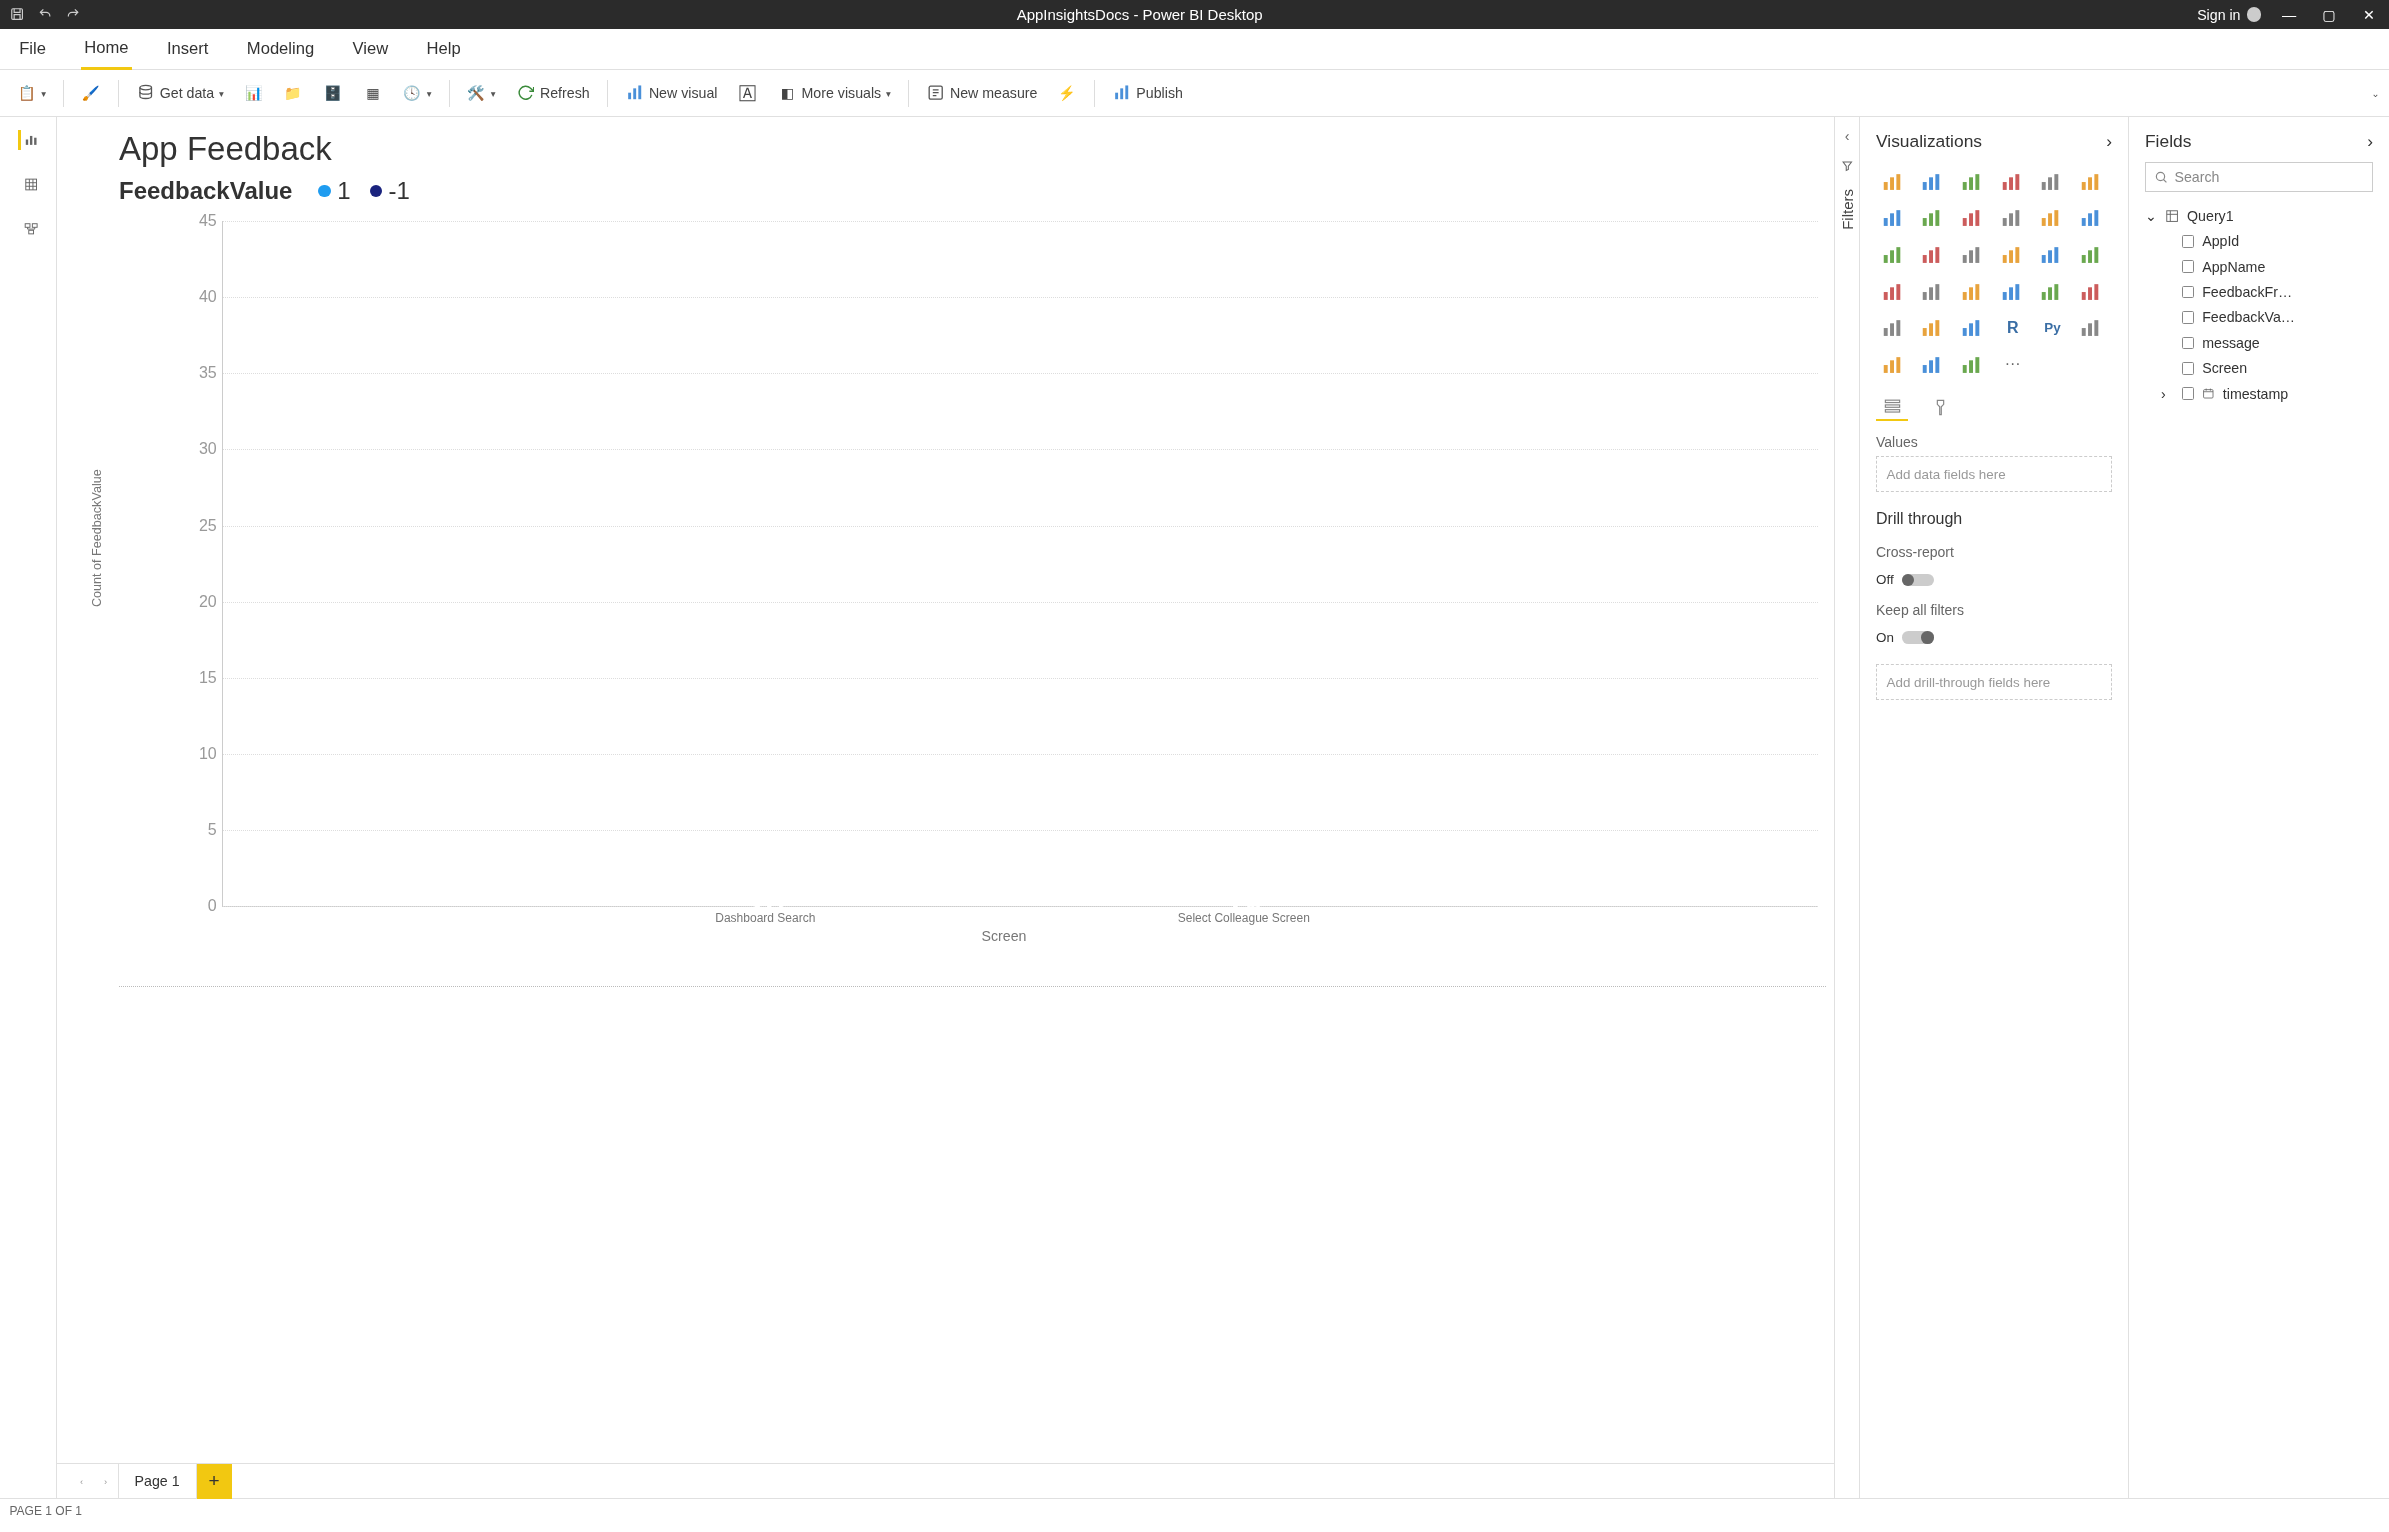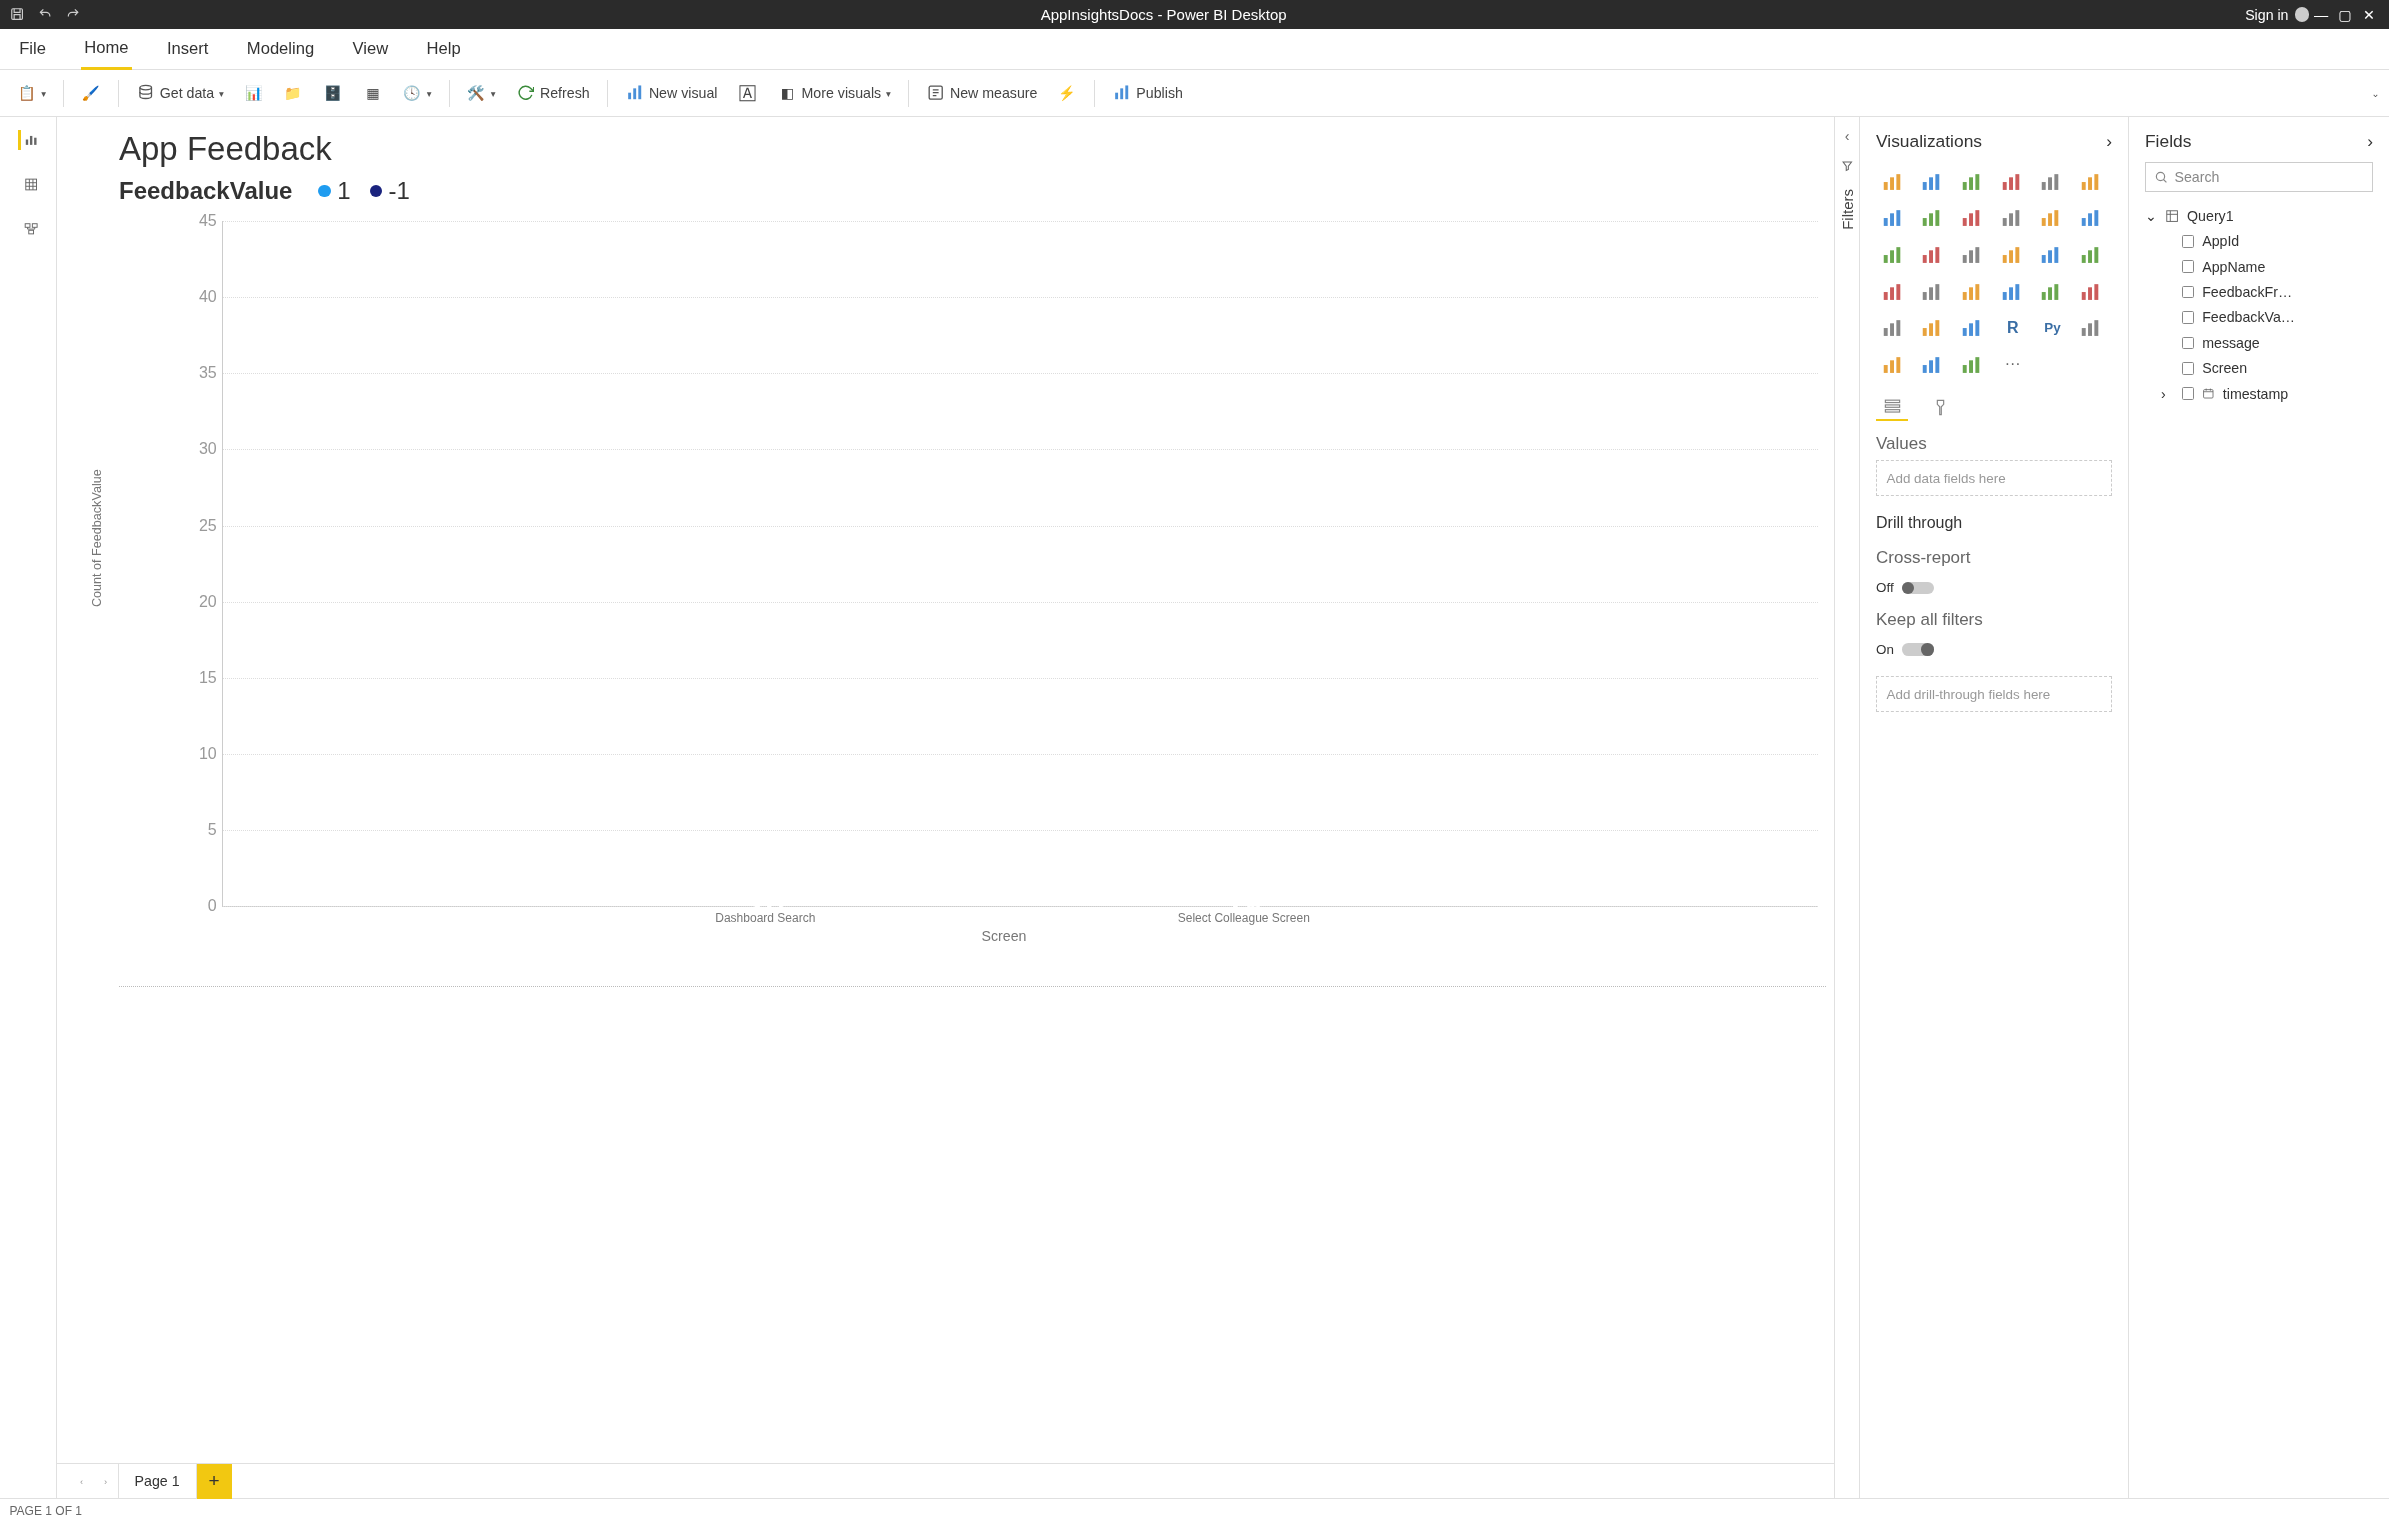--- a/index.html
+++ b/index.html
@@ -18,21 +18,21 @@
   height: 29px;
   background: #2b2b2b;
   display: flex;
   align-items: center;
   color: #fff;
   padding: 0 8px;
 }
 .titlebar .left { display: flex; gap: 11px; align-items: center; }
 .titlebar .icon-btn { width: 17.4px; height: 17.4px; color: #ccc; display:flex; align-items:center; justify-content:center; cursor:pointer; }
 .titlebar .center { flex: 1; text-align: center; font-size: 15px; color: #fff; }
-.titlebar .right { display:flex; align-items:center; }
+.titlebar .right { display:flex; align-items:center; gap: 16px; }
 .titlebar .signin { display:flex; align-items:center; gap:6.3px; font-size:14.2px; }
 .titlebar .avatar { width: 14.2px; height: 14.2px; border-radius:50%; background:#ccc; }
 .win-btn { width: 24px; text-align:center; font-size:14.2px; cursor:pointer; }
 
 
 .menubar {
   height: 41px;
   border-bottom: 0.8px solid #e0e0e0;
   display:flex;
   align-items:center;
@@ -99,21 +99,21 @@
 .filters-pane .vtext { writing-mode: vertical-rl; transform:rotate(180deg); color:#444; font-size:15px; }
 
 
 .viz-pane { width:269px; border-left:0.8px solid #e0e0e0; display:flex; flex-direction:column; padding:14.2px 16px; font-size:15px; }
 .viz-pane .hdr { display:flex; align-items:center; justify-content:space-between; font-size:17.4px; font-weight:500; margin-bottom:12.6px;text-align:right; }
 .viz-grid { display:grid; grid-template-columns:repeat(6,1fr); gap:4.7px 2.4px; margin-bottom:14.2px; }
 .viz-ic { width:35px; height:32px; display:flex; align-items:center; justify-content:center; cursor:pointer; }
 .tabs-small { display:flex; gap:16px; margin-bottom:4.7px; }
 .tabs-small .t { width:32px; height:27px; display:flex; align-items:center; justify-content:center; cursor:pointer; }
 .tabs-small .t.active { border-bottom:2.4px solid #f2c811; }
-.section-label { font-size:17px; color:#666; margin:8px 0 6.3px 0; }
+.section-label { font-size:14px; color:#666; margin:8px 0 6.3px 0; }
 .drop { border:0.8px dashed #ccc; padding:9.5px; color:#999; font-size:13.4px; }
 .subh { font-size:16px; margin:17.4px 0 8px 0; font-weight:500; }
 .toggle-row { display:flex; align-items:center; gap:8px; font-size:13.4px; margin:6.3px 0; }
 .toggle { width:32px; height:12.6px; border-radius:6.3px; background:#ccc; position:relative; }
 .toggle .knob { width:12.6px; height:12.6px; border-radius:50%; background:#666; position:absolute; top:0; }
 .toggle.off .knob { left:0; }
 .toggle.on .knob { right:0; }
 
 
 .fields-pane { width:261px; border-left:0.8px solid #e0e0e0; display:flex; flex-direction:column; padding:14.2px 16px; font-size:15px; }

